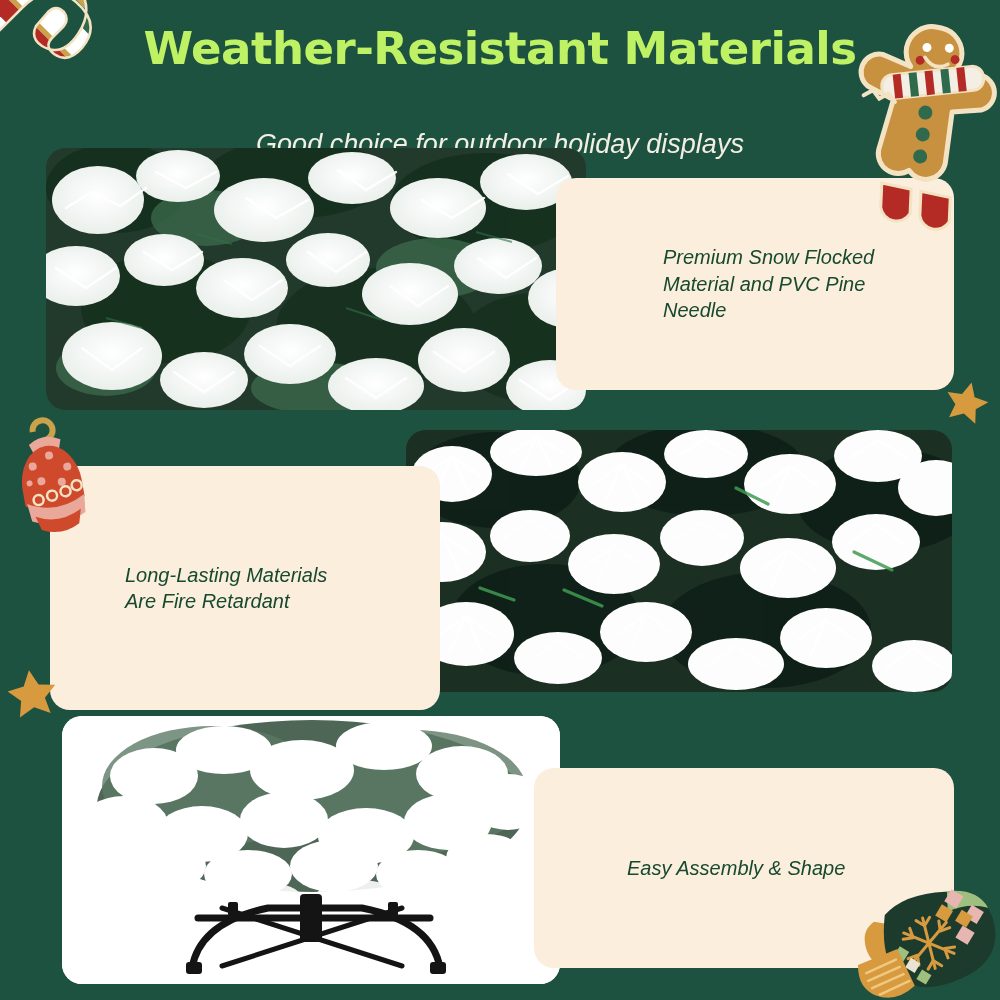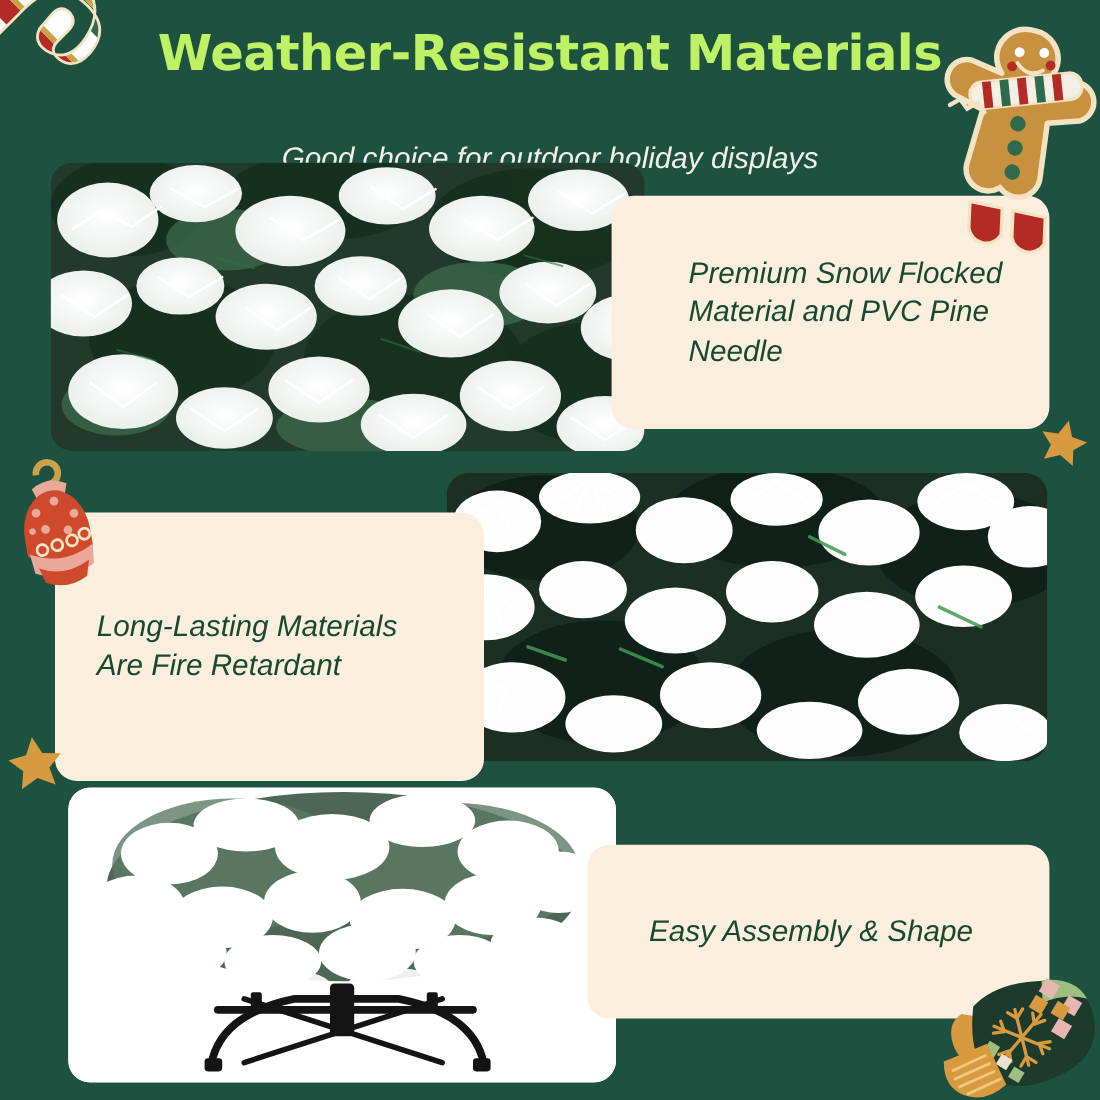--- a/index.html
+++ b/index.html
@@ -39,29 +39,30 @@
     background:#fbeedd;
     border-radius:20px;
     box-sizing:border-box;
     display:flex;
     align-items:center;
   }
   .callout-text{
     font-family:"Liberation Sans", sans-serif;
     font-style:italic;
     color:#16492f;
-    font-size:27px;
+    font-size:20px;
     line-height:1.32;
     white-space:pre-line;
+    margin-left:37px;
   }
   #callout-1{left:556px;top:178px;width:398px;height:212px;}
   #callout-1 .callout-text{padding-left:70px;}
   #callout-2{left:50px;top:466px;width:390px;height:244px;}
   #callout-2 .callout-text{padding-left:38px;}
-  #callout-3{left:534px;top:768px;width:420px;height:158px;}
+  #callout-3{left:534px;top:768px;width:420px;height:200px;}
   #callout-3 .callout-text{padding-left:56px;}
 
   
   .photo{
     position:absolute;
     border-radius:20px;
     overflow:hidden;
     background:#2a4a38;
   }
   #photo-1{left:46px;top:148px;width:540px;height:262px;}

